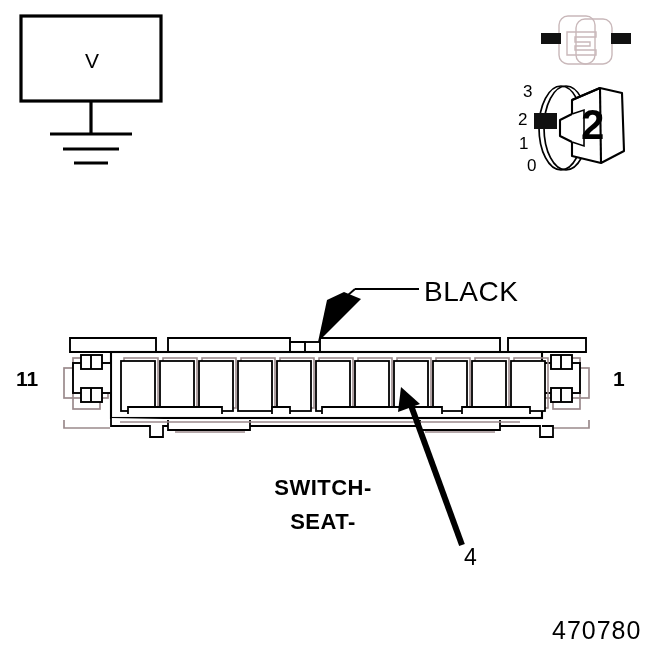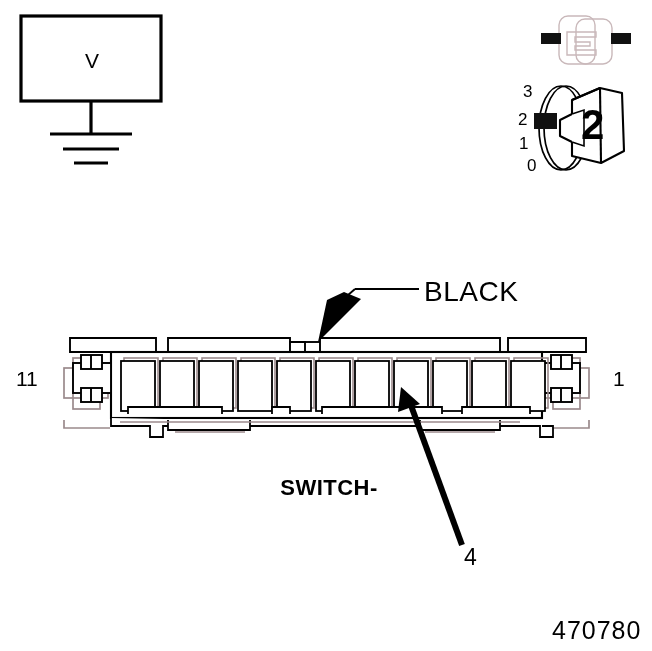--- a/index.html
+++ b/index.html
@@ -48,21 +48,21 @@
     font-size: 42px;
     font-weight: bold;
   }
   .t-black {
     font-size: 28px;
     font-weight: normal;
     letter-spacing: 0.5px;
   }
   .t-pin {
     font-size: 21px;
-    font-weight: normal;
+    font-weight: bold;
   }
   .t-name {
     font-size: 22px;
     font-weight: bold;
     text-align: center;
     letter-spacing: 0.5px;
   }
   .t-callout {
     font-size: 23px;
     font-weight: normal;
@@ -245,19 +245,20 @@
   <div class="txt t-dial-num" style="left:527px; top:157px;">0</div>
 
   <div class="txt t-dial-big" style="left:581px; top:104px;">2</div>
 
   <div class="txt t-black" style="left:424px; top:278px;">BLACK</div>
 
   <div class="txt t-pin" style="left:16px; top:368px;">11</div>
 
   <div class="txt t-pin" style="left:613px; top:368px;">1</div>
 
-  <div class="txt t-name" style="left:269px; top:477px; width:120px;">SWITCH-</div>
+  <div class="txt t-name" style="left:263px; top:477px; width:120px;">SWITCH-</div>
+  <div class="txt t-name" style="left:263px; top:511px; width:120px;">SEAT-</div>
 
   <div class="txt t-callout" style="left:464px; top:546px;">4</div>
 
   <div class="txt t-partnum" style="left:552px; top:618px;">470780</div>
 
 </div>
 
 </body></html>

